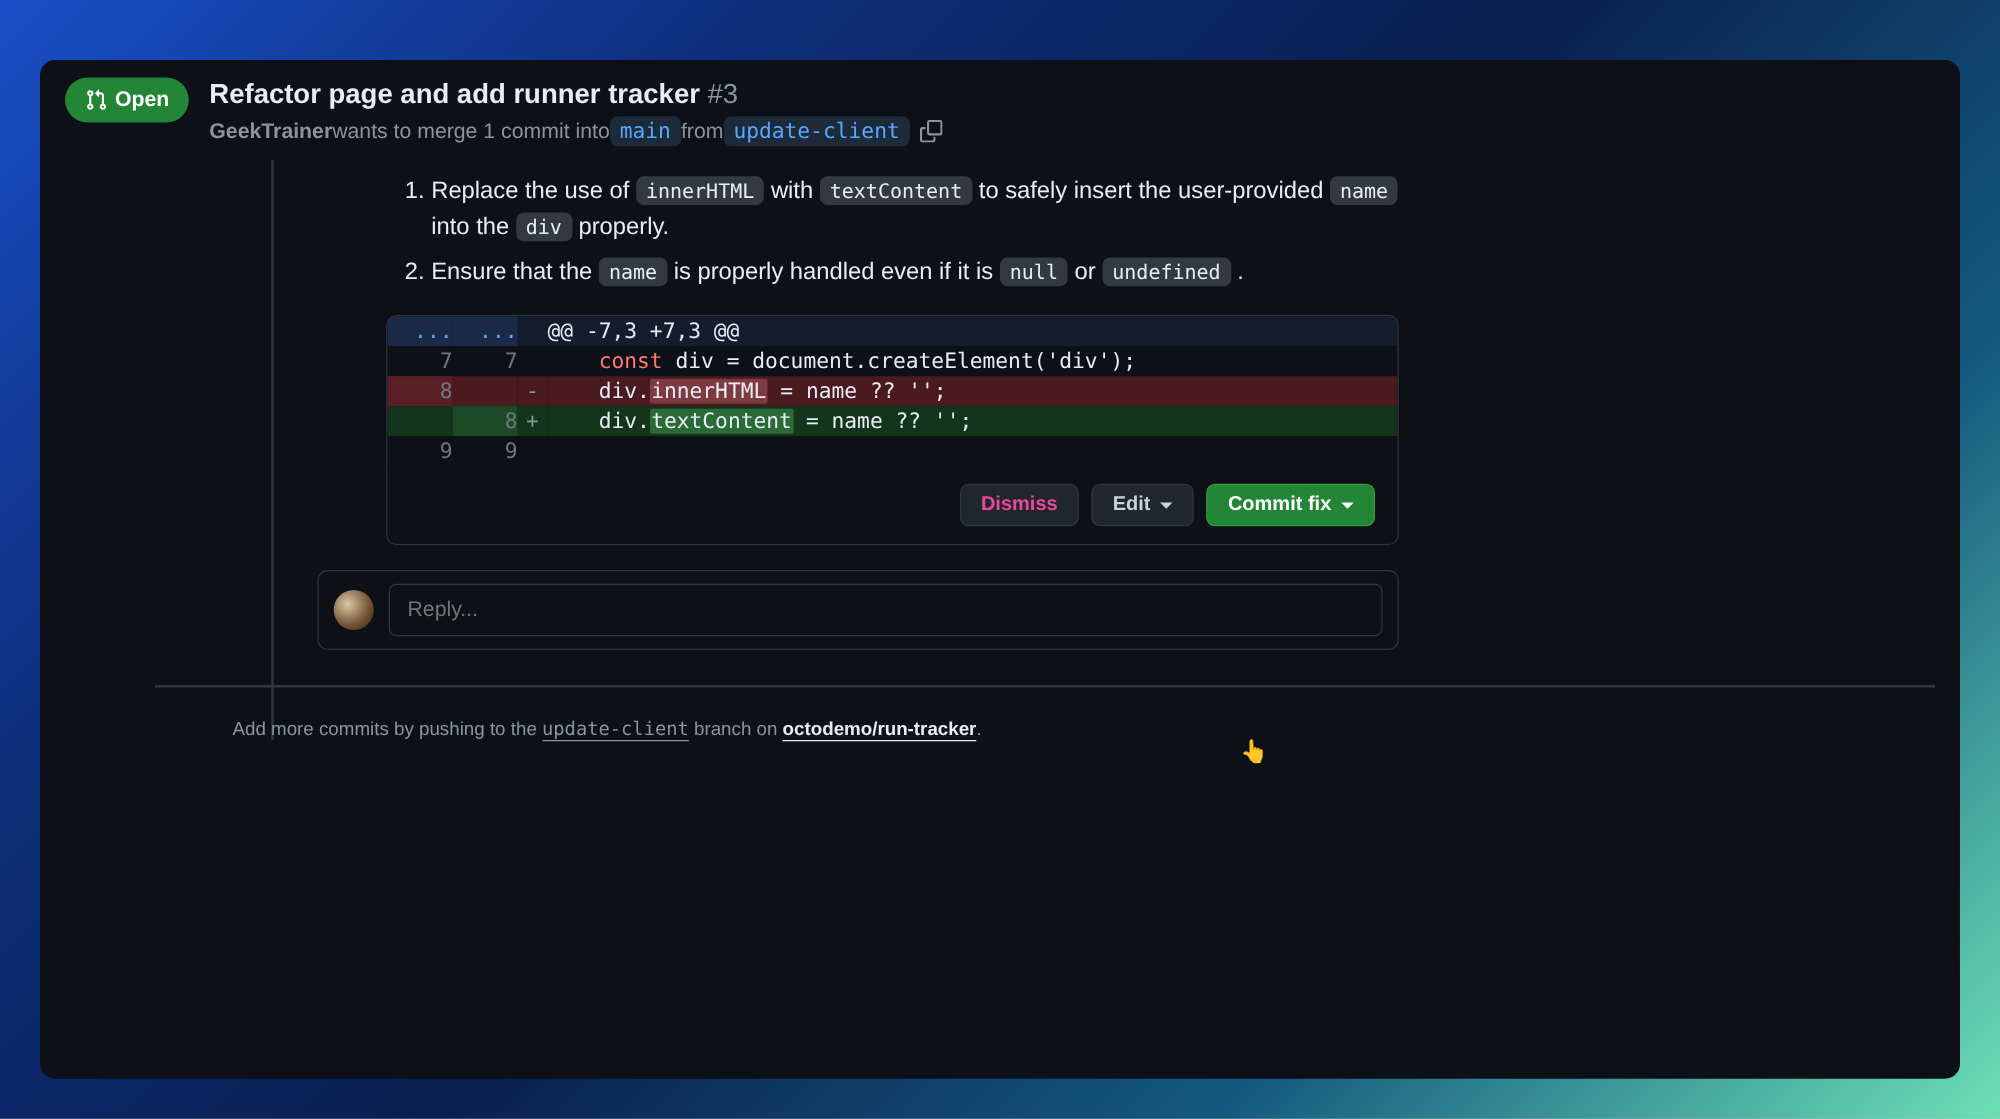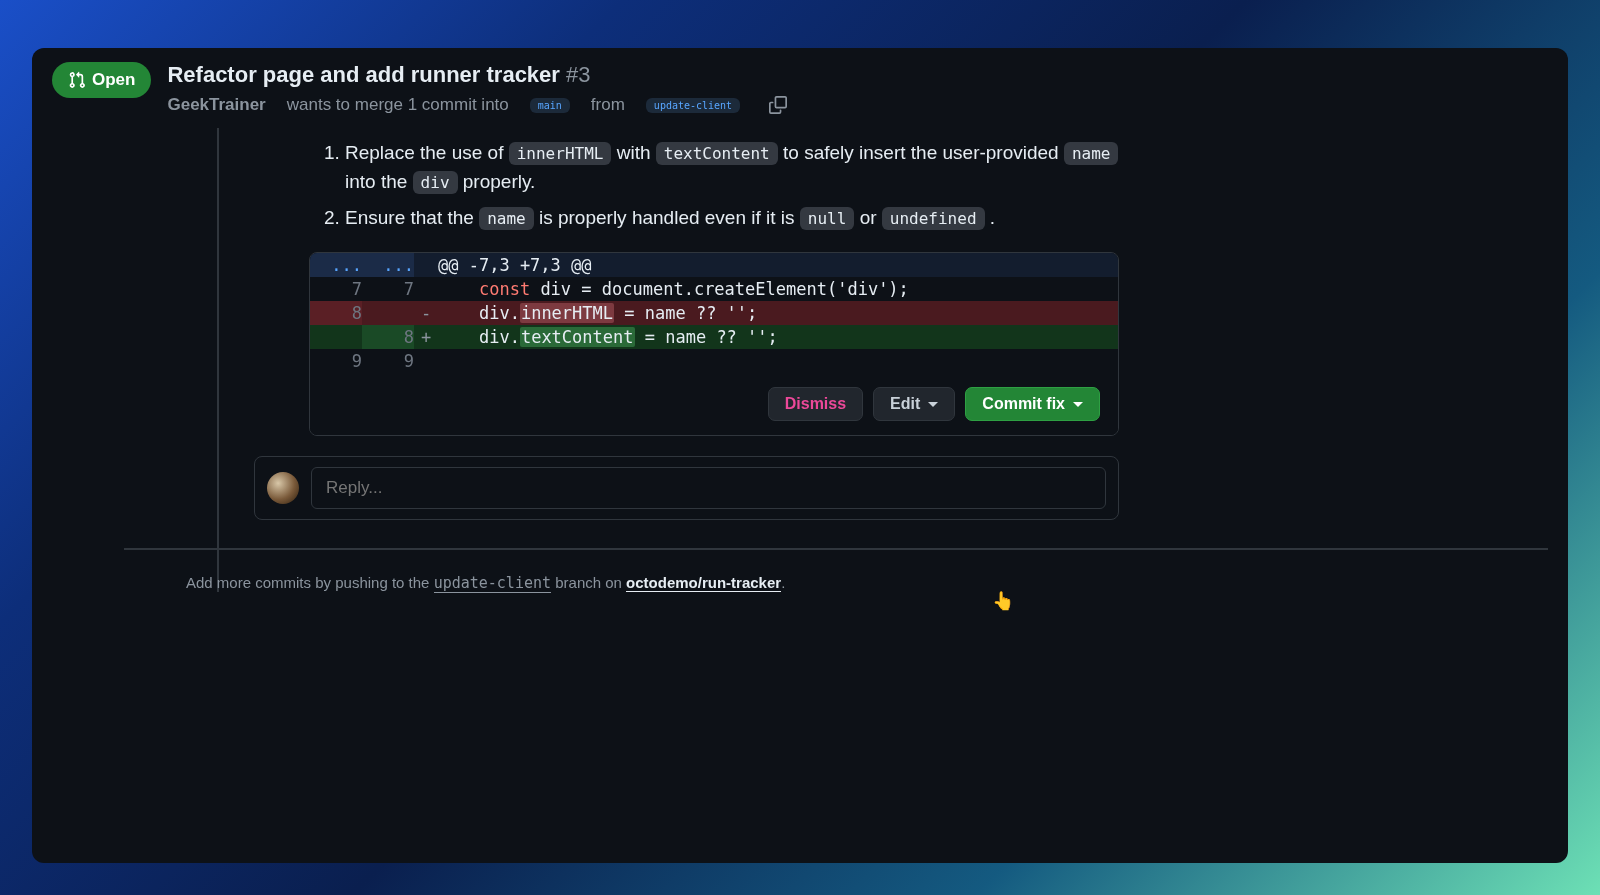--- a/index.html
+++ b/index.html
@@ -35,27 +35,27 @@
     padding: 8px 16px;
     border-radius: 999px;
     display: flex;
     align-items: center;
     gap: 6px;
     white-space: nowrap;
   }
   .pr-title-block { display: flex; flex-direction: column; gap: 4px; }
   .pr-title { font-size: 22px; font-weight: 600; color: #e6edf3; }
   .pr-number { color: #8b949e; font-weight: 400; }
-  .pr-subtitle { color: #8b949e; font-size: 17px; display: flex; align-items: center; flex-wrap: wrap; gap: 21px; }
+  .pr-subtitle { color: #8b949e; font-size: 17px; display: flex; align-items: center; flex-wrap: wrap; gap: 0; }
   .pr-subtitle .author { color: #8b949e; font-weight: 600; }
   .branch-chip {
     background: #1c2a3a;
     color: #58a6ff;
     font-family: ui-monospace, SFMono-Regular, Menlo, monospace;
-    font-size: 10px;
+    font-size: 17px;
     padding: 2px 8px;
     border-radius: 6px;
   }
   .copy-icon-btn {
     color: #8b949e;
     padding: 4px;
     margin-left: 4px;
     display: inline-flex;
   }
   .content-area {

